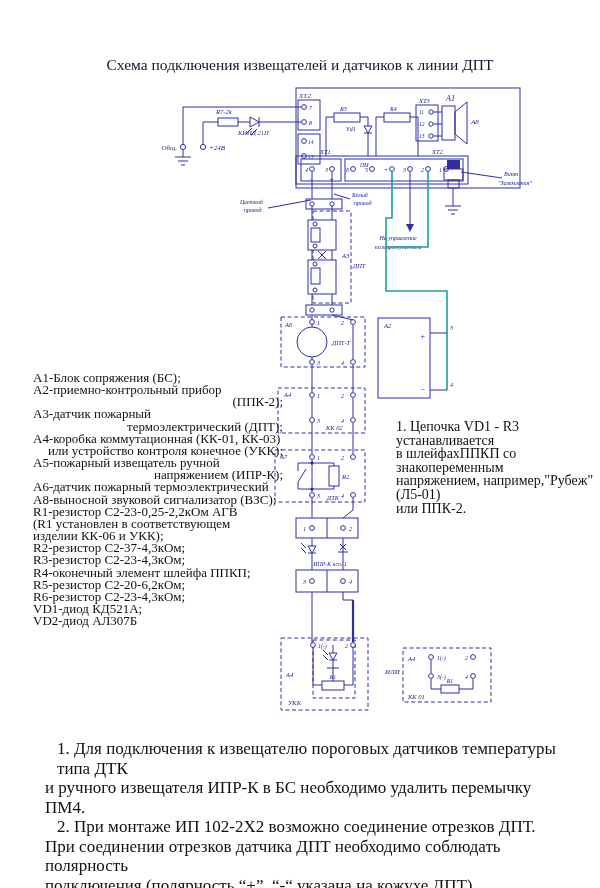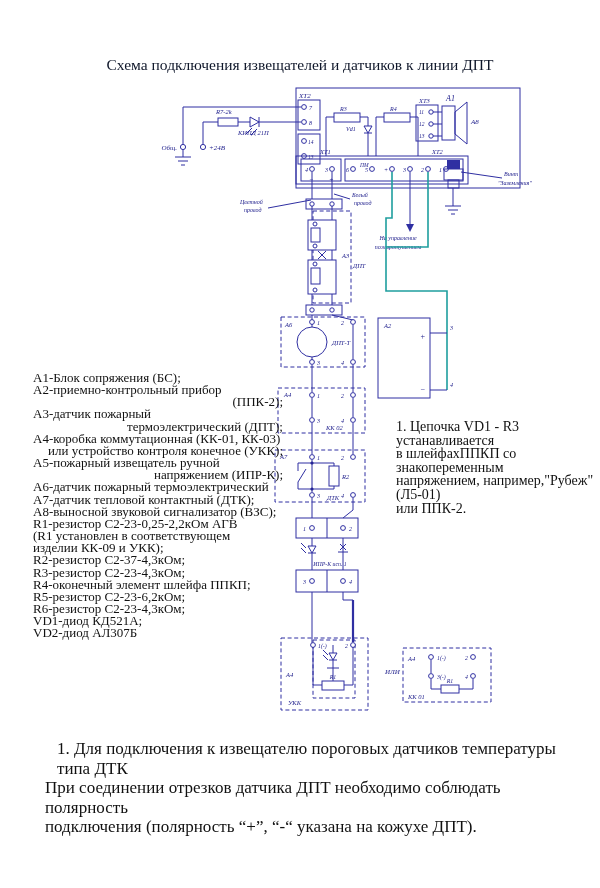--- a/index.html
+++ b/index.html
@@ -379,40 +379,41 @@
     <div>А1-Блок сопряжения (БС);</div>
     <div>А2-приемно-контрольный прибор</div>
     <div class="ind">(ППК-2);</div>
     <div>А3-датчик пожарный</div>
     <div class="ind">термоэлектрический (ДПТ);</div>
     <div>А4-коробка коммутационная (КК-01, КК-03)</div>
     <div class="ind">или устройство контроля конечное (УКК);</div>
     <div>А5-пожарный извещатель ручной</div>
     <div class="ind">напряжением (ИПР-К);</div>
     <div>А6-датчик пожарный термоэлектрический</div>
-    <div>А7-датчик тепловой контактный (ДТК);</div>
     <div>А8-выносной звуковой сигнализатор (ВЗС);</div>
     <div>R1-резистор С2-23-0,25-2,2кОм АГВ</div>
     <div>(R1 установлен в соответствующем</div>
-    <div>изделии КК-09 и УКК);</div>
+    <div>изделии КК-06 и УКК);</div>
     <div>R2-резистор С2-37-4,3кОм;</div>
     <div>R3-резистор С2-23-4,3кОм;</div>
     <div>R4-оконечный элемент шлейфа ППКП;</div>
-    <div>R5-резистор С2-23-6,2кОм;</div>
+    <div>R5-резистор С2-20-6,2кОм;</div>
     <div>R6-резистор С2-23-4,3кОм;</div>
     <div>VD1-диод КД521А;</div>
     <div>VD2-диод АЛ307Б</div>
   </div>
 
   <div class="noteR">
     <div>1. Цепочка VD1 - R3 устанавливается</div>
     <div>в шлейфахППКП со знакопеременным</div>
     <div>напряжением, например,"Рубеж" (Л5-01)</div>
     <div>или ППК-2.</div>
   </div>
 
   <div class="notesB">
     <div class="first">1. Для подключения к извещателю пороговых датчиков температуры типа ДТК</div>
+    <div>и ручного извещателя ИПР-К в БС необходимо удалить перемычку ПМ4.</div>
+    <div class="first">2. При монтаже ИП 102-2Х2 возможно соединение отрезков ДПТ.</div>
     <div>При соединении отрезков датчика ДПТ необходимо соблюдать полярность</div>
     <div>подключения  (полярность “+”, “-“ указана на кожухе  ДПТ).</div>
   </div>
 
 </div>
 
 </body></html>

